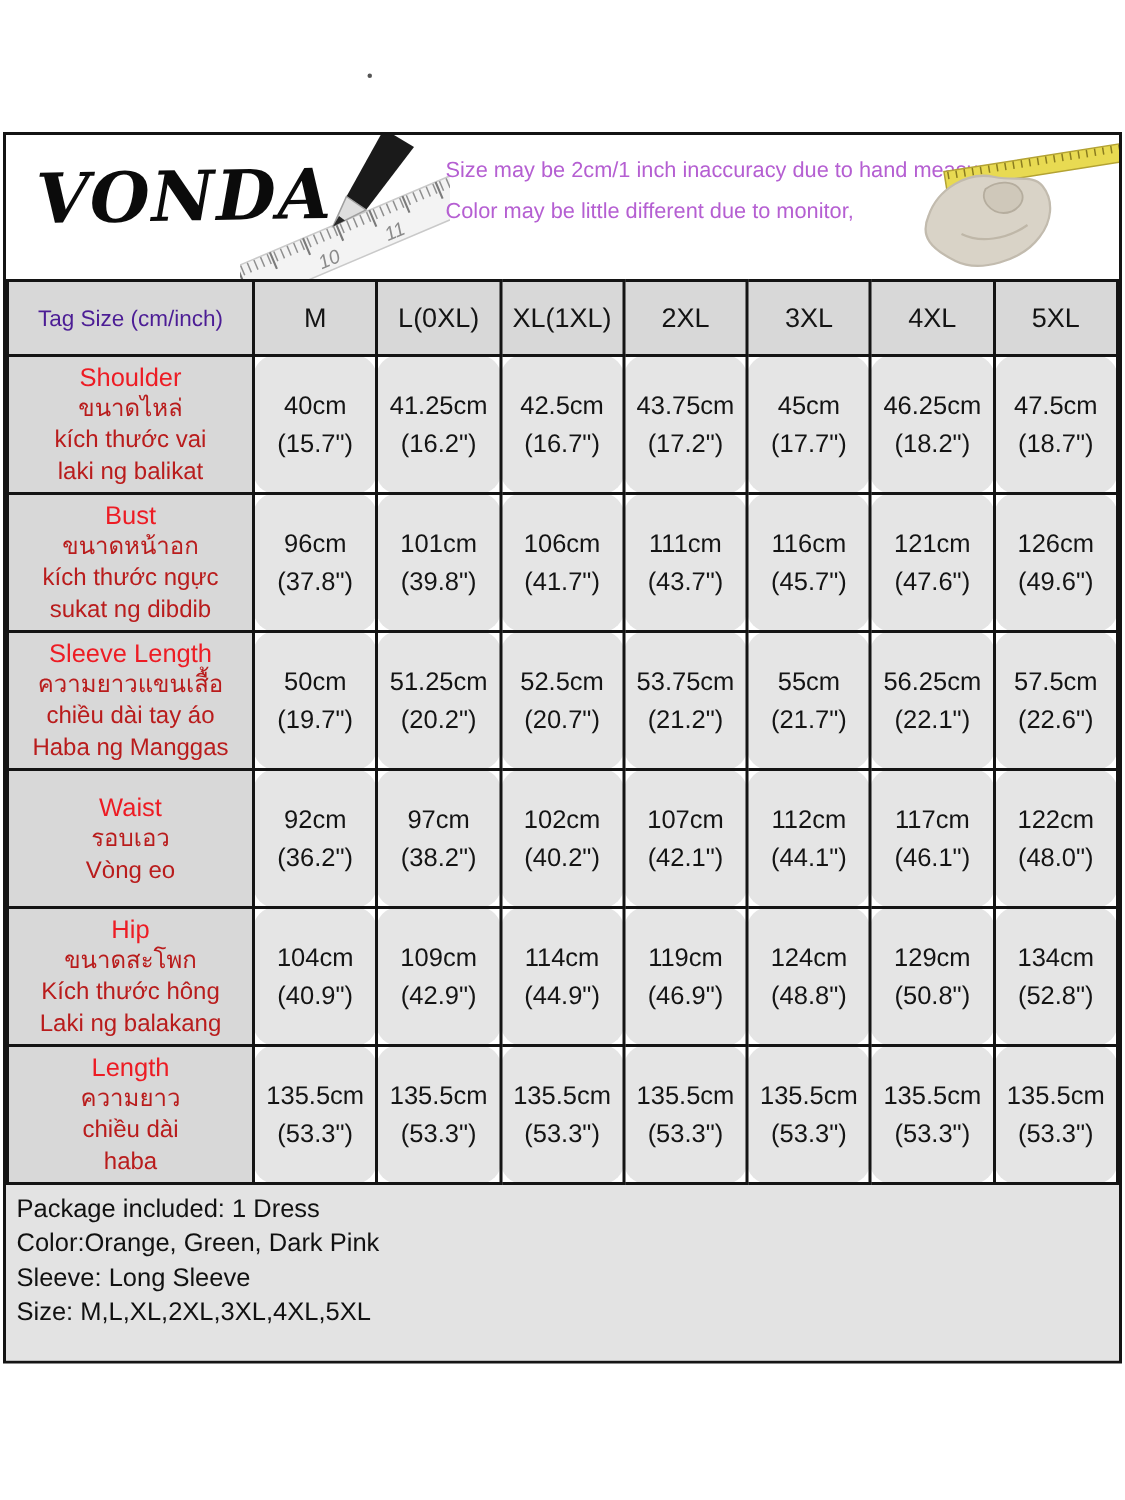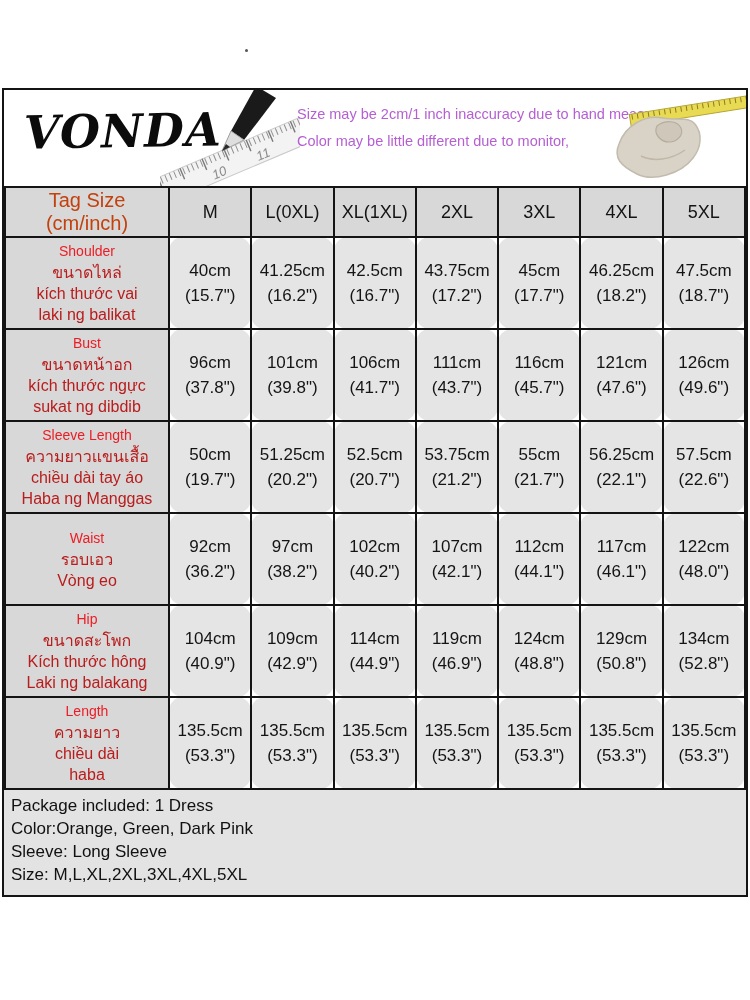--- a/index.html
+++ b/index.html
@@ -21,29 +21,29 @@
   }
   .pencil-graphic{position:absolute;left:156px;top:0;}
   .notes{position:absolute;left:293px;top:11px;font-size:14.5px;line-height:27px;color:#b55fd2;}
   .hand-graphic{position:absolute;right:0;top:2px;}
 
   
   table.size{border-collapse:collapse;width:100%;table-layout:fixed;text-align:center;}
   table.size th,table.size td{border:2px solid #141414;padding:0;vertical-align:middle;}
   thead tr{height:50px;background:#d8d8d8;}
   th{font-weight:400;font-size:18px;color:#141414;}
-  th.corner{color:#c2410c;font-size:20px;}
+  th.corner{color:#4c1d95;font-size:15px;}
   tbody tr{height:92px;}
   td.label-cell{background:#d8d8d8;}
-  .row-title{color:#ed1c24;font-size:14px;line-height:21px;}
+  .row-title{color:#ed1c24;font-size:17px;line-height:21px;}
   .row-sub{color:#b91c1c;font-size:16px;line-height:21px;}
   td.val-cell{background:#e5e5e5;font-size:17px;line-height:25px;color:#141414;border-radius:14px;}
 
   
-  .info{background:#e3e3e3;padding:4px 0 9px 7px;font-size:17px;line-height:23px;color:#111;}
+  .info{background:#e3e3e3;padding:4px 0 21px 7px;font-size:17px;line-height:23px;color:#111;}
 </style>
 </head>
 <body>
 
 <div class="speck"></div>
 
 <div class="sheet">
 
   <div class="banner">
     <div class="brand">VONDA</div>

